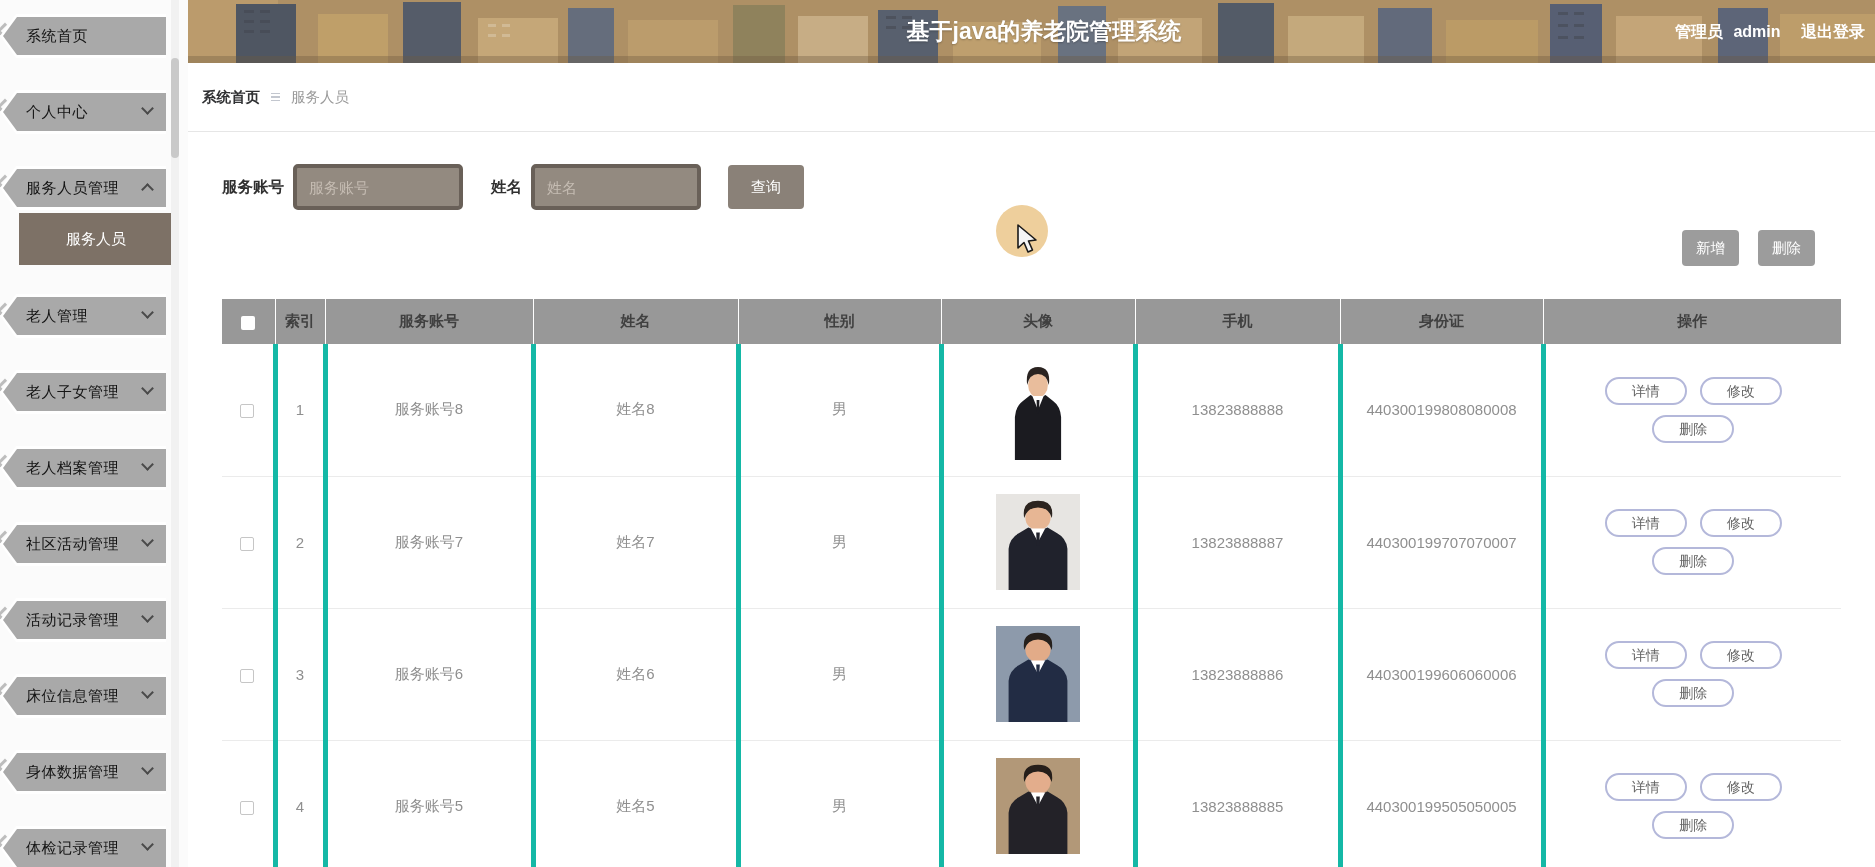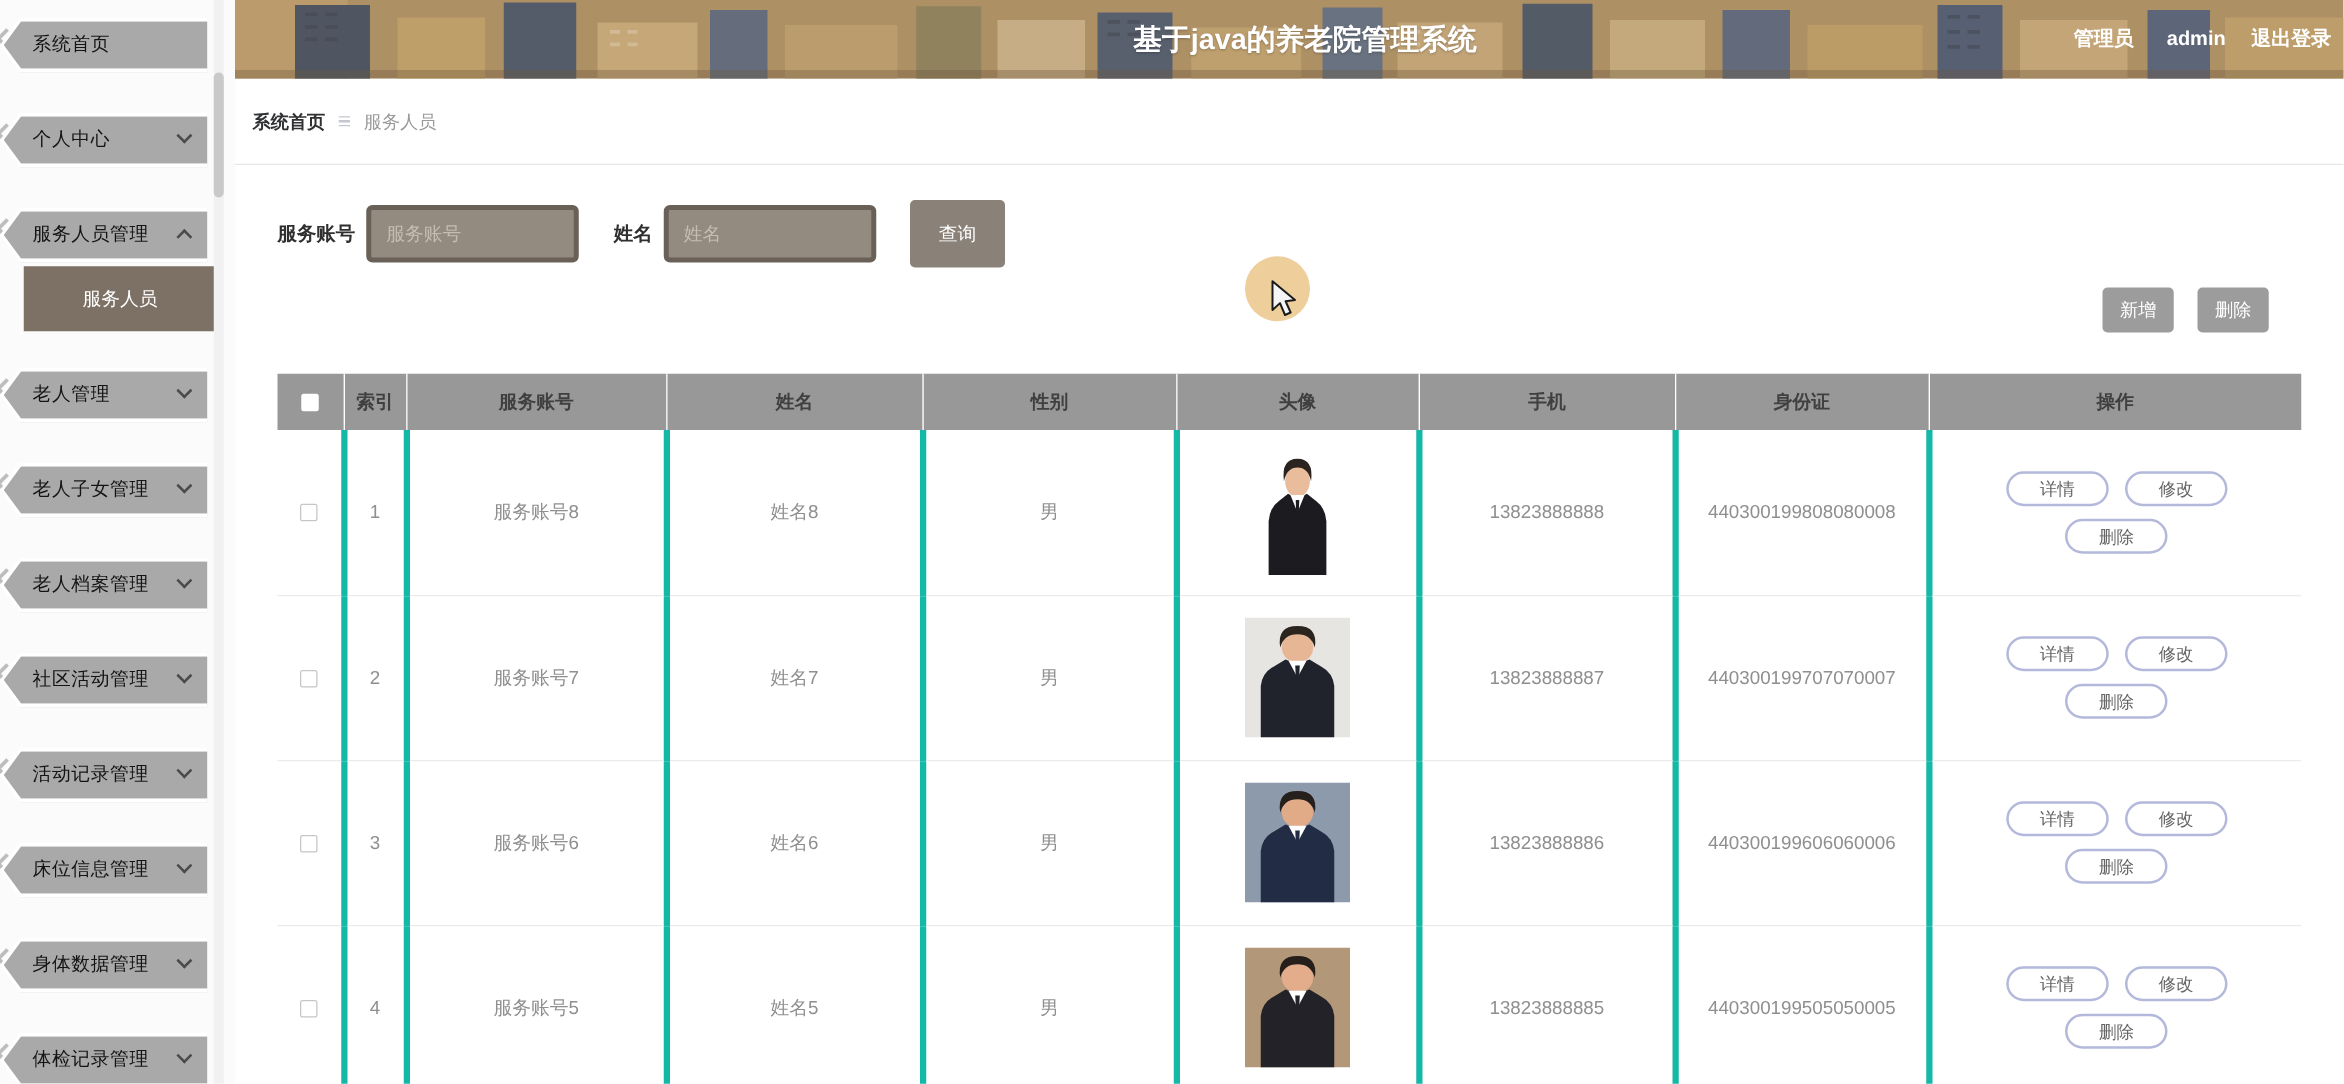--- a/index.html
+++ b/index.html
@@ -54,21 +54,21 @@
 
   
   .search-row { margin:32px 0 0 34px; display:flex; align-items:center; height:46px; }
   .search-label { font-size:15.5px; color:#2f2f2f; font-weight:bold; margin-right:9px; }
   .search-input { width:170px; height:46px; border:4px solid var(--input-border,#696058);
     background:var(--input-fill,#938a80); border-radius:5px; outline:none;
     padding:0 12px; font-size:15px; color:#fff;
     font-family:"Liberation Sans", sans-serif; }
   .search-input::placeholder { color:#c5bcb2; }
   .gap-mid { width:28px; }
-  .btn-query { margin-left:27px; width:76px; height:54px; border:none; border-radius:4px;
+  .btn-query { margin-left:27px; width:76px; height:44px; border:none; border-radius:4px;
     background:var(--query-button,#8a8178); color:#fff; font-size:15px; cursor:pointer;
     font-family:"Liberation Sans", sans-serif; }
 
   
   .toolbar { margin:20px 60px 0 0; height:36px; display:flex; justify-content:flex-end; gap:19px; }
   .btn-gray { min-width:57px; height:36px; padding:0 13px; border:none; border-radius:4px;
     background:var(--header-button-gray,#9c9c9c); color:#fff; font-size:14.5px; cursor:pointer;
     font-family:"Liberation Sans", sans-serif; }
 
   
@@ -239,21 +239,21 @@
             <rect x="954" y="24" width="8" height="3"></rect>
           <rect x="940" y="34" width="8" height="3"></rect>
             <rect x="954" y="34" width="8" height="3"></rect>
         </g>
         <rect width="1687" height="63" fill="#9b7d54" opacity="0.18"></rect>
         <rect y="56" width="1687" height="7" fill="#6e5a3e" opacity="0.35"></rect>
       </svg>
       <div class="header-title">基于java的养老院管理系统</div>
       <div class="header-user">
         <span>管理员</span>
-        <span style="margin-left:22px;">admin</span>
+        <span style="margin-left:6px;">admin</span>
         <span class="logout">退出登录</span>
       </div>
     </div>
 
     <div class="breadcrumb">
       <span class="bc-home">系统首页</span>
       <span class="bc-sep">
           <i></i>
           <i></i>
           <i></i>

